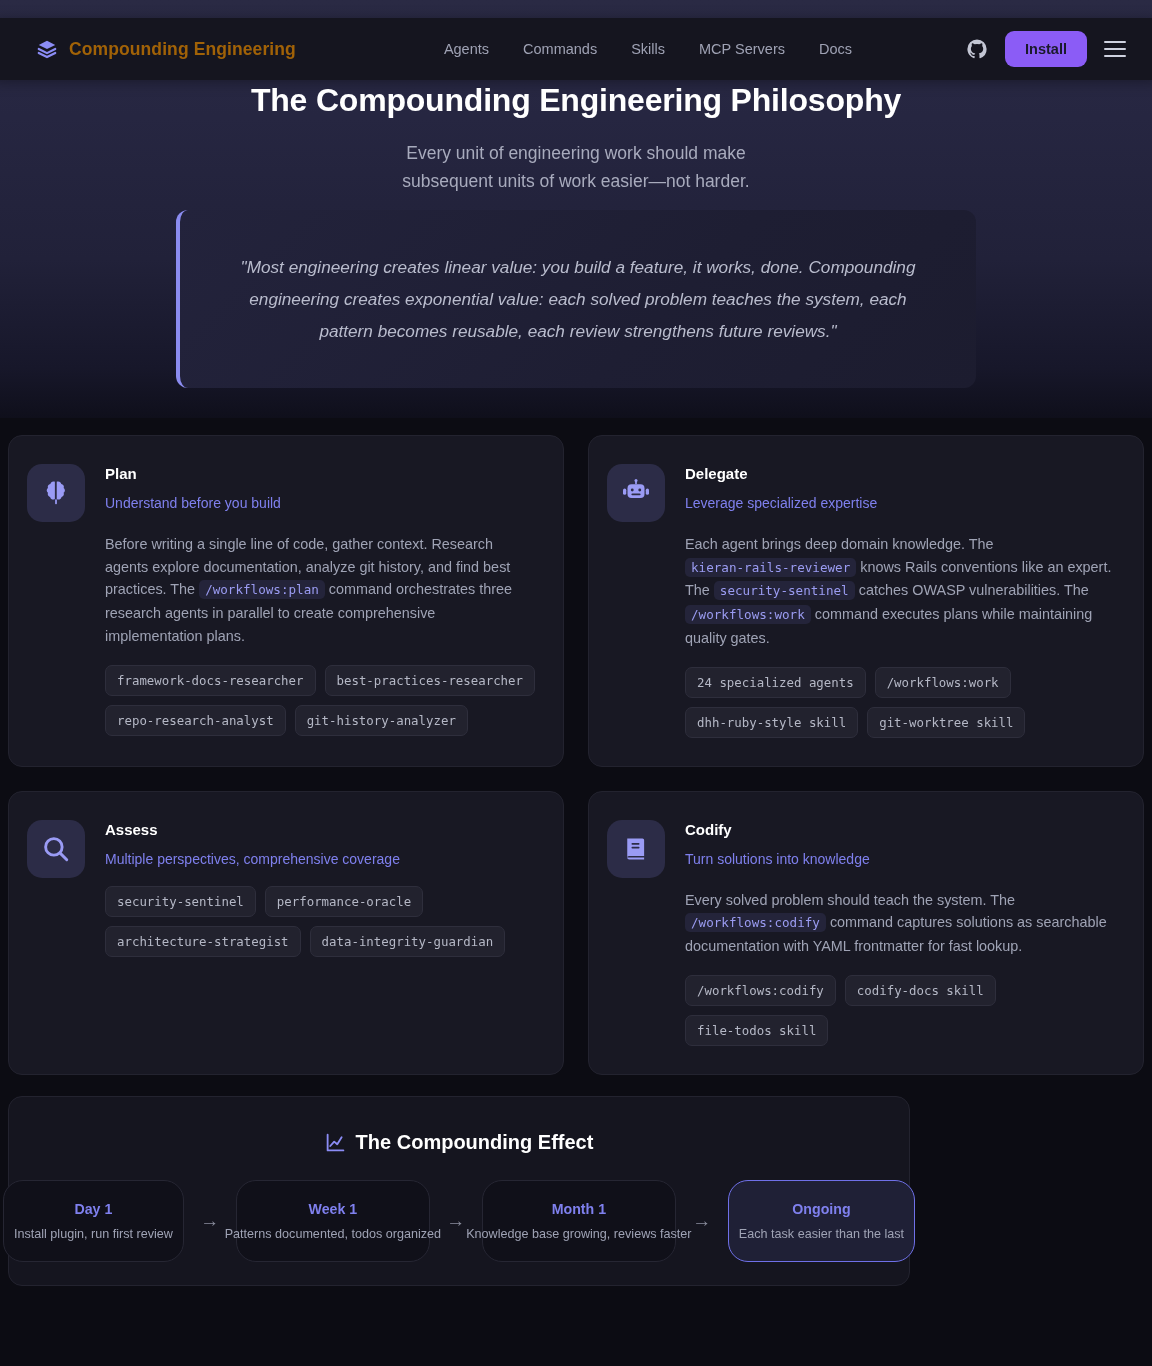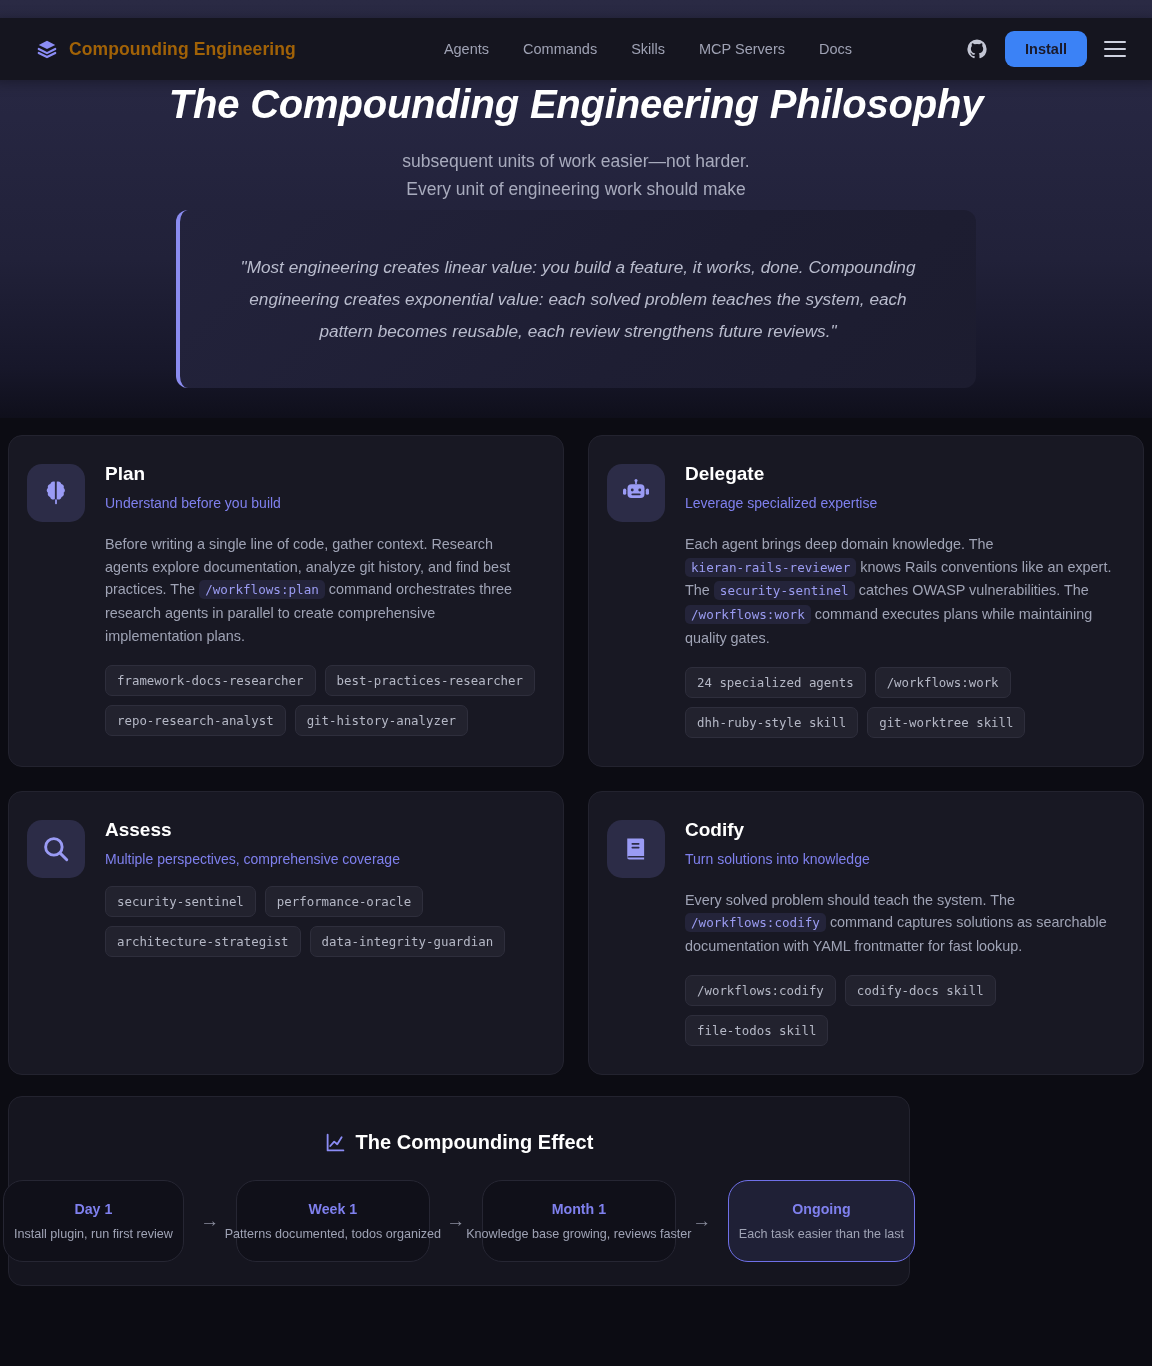--- a/index.html
+++ b/index.html
@@ -72,21 +72,21 @@
 
   .header-right {
     margin-left: auto;
     display: flex;
     align-items: center;
     gap: 17px;
     padding-right: 6px;
   }
   .gh-icon { width: 22px; height: 22px; display:block; }
   .install-btn {
-    background: #3b82f6;
+    background: #8b5cf6;
     color: #1a1a2b;
     font-size: 14.5px;
     font-weight: 700;
     border: none;
     border-radius: 9px;
     padding: 10px 20px;
     cursor: pointer;
     font-family: "Liberation Sans", sans-serif;
   }
   .burger {
@@ -99,25 +99,24 @@
 
   
   .hero {
     position: absolute;
     top: 82px;
     left: 0;
     width: 1152px;
     text-align: center;
   }
   .hero h1 {
-    font-size: 40px;
+    font-size: 32px;
     font-weight: 700;
     color: #ffffff;
     letter-spacing: -.2px;
-    font-style: italic;
   }
   .hero-sub {
     margin-top: 20px;
     font-size: 17.5px;
     line-height: 28px;
     color: #a8abbd;
   }
 
   
   .quote {
@@ -167,21 +166,21 @@
     background: #2c2c47;
     border-radius: 15px;
     display: flex;
     align-items: center;
     justify-content: center;
     margin-top: 2px;
   }
   .card-icon svg { width: 30px; height: 30px; display:block; }
   .card-body { flex: 1 1 auto; min-width: 0; }
   .card-title {
-    font-size: 19px;
+    font-size: 15px;
     font-weight: 700;
     color: #ffffff;
     line-height: 24px;
   }
   .card-sub {
     margin-top: 7px;
     font-size: 14px;
     color: #7f80ee;
     line-height: 20px;
   }
@@ -321,22 +320,22 @@
           <i></i>
           <i></i>
           <i></i>
         </span>
     </div>
   </div>
 
   <div class="hero">
     <h1>The Compounding Engineering Philosophy</h1>
     <div class="hero-sub">
+      <div>Every unit of engineering work should make</div>
       <div>subsequent units of work easier—not harder.</div>
-      <div>Every unit of engineering work should make</div>
     </div>
   </div>
 
   <div class="quote">
     <p>"Most engineering creates linear value: you build a feature, it works, done. Compounding engineering creates exponential value: each solved problem teaches the system, each pattern becomes reusable, each review strengthens future reviews."</p>
   </div>
 
   <div class="grid">
 
     <div class="card">

